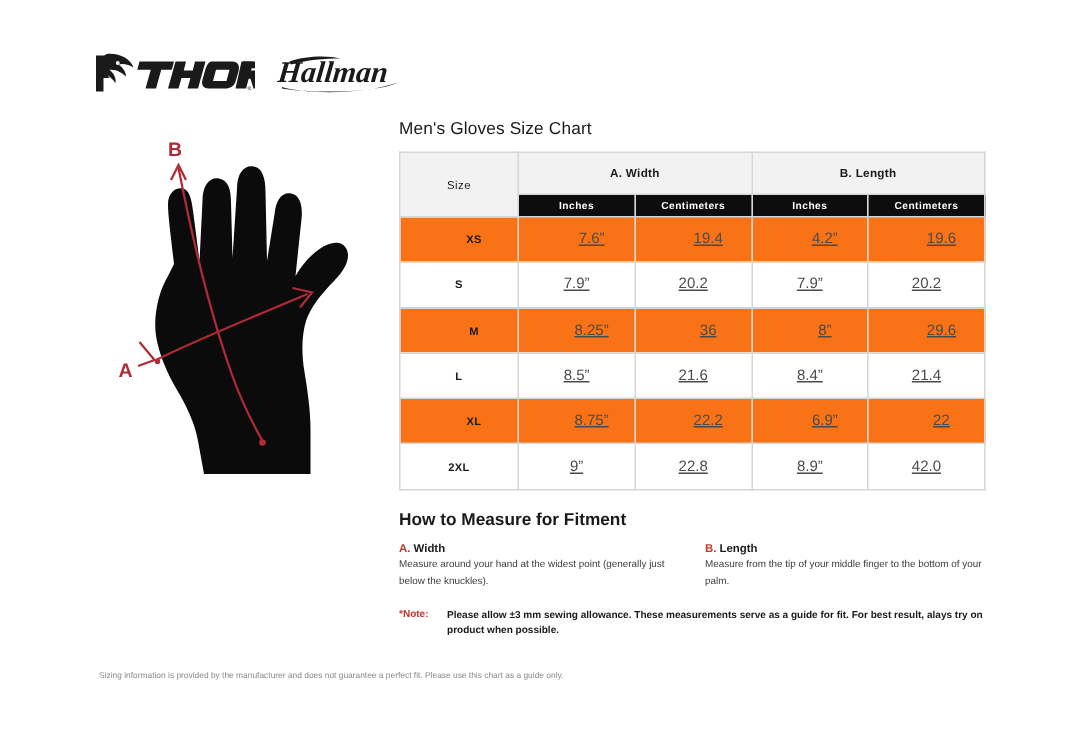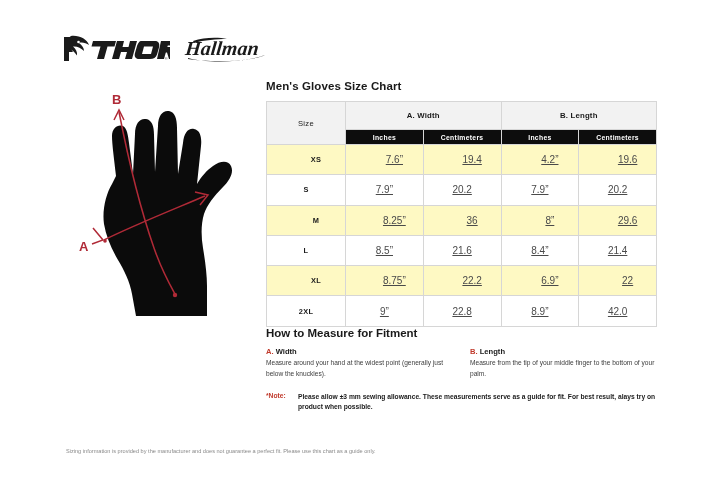--- a/index.html
+++ b/index.html
@@ -41,21 +41,21 @@
   
   #content {
     position: absolute;
     left: 266px;
     top: 80px;
     width: 392px;
   }
 
   .section-title {
     font-size: 11.5px;
-    font-weight: bold;
+    font-weight: normal;
     color: #1a1a1a;
     letter-spacing: .1px;
     margin: 0 0 9px 0;
   }
 
   
   table.size-table {
     border-collapse: collapse;
     width: 391px;
     table-layout: fixed;
@@ -86,36 +86,36 @@
   th.unit-head {
     background: #0d0d0d;
     color: #ffffff;
     font-size: 6.8px;
     font-weight: bold;
     height: 14px;
     letter-spacing: .3px;
     border: 1px solid #0d0d0d;
   }
   tbody tr { height: 30.3px; }
-  tbody tr.odd td { background: #fef9c3; padding-left: 20px; }
+  tbody tr.odd td { background: #f97316; padding-left: 20px; }
   tbody tr.even td { background: #ffffff; }
   td.size-cell {
     font-weight: bold;
     font-size: 7.4px;
     color: #1a1a1a;
     letter-spacing: .3px;
   }
   td.val-cell {
     font-size: 10px;
     color: #4a4a4a;
     text-decoration: underline;
   }
 
   
-  #measure-block { margin-top: 0; }
+  #measure-block { margin-top: 14px; }
   #measure-title {
     font-size: 11.5px;
     font-weight: bold;
     color: #1a1a1a;
     margin: 0 0 8px 0;
   }
   .measure-cols {
     display: flex;
     gap: 18px;
   }

